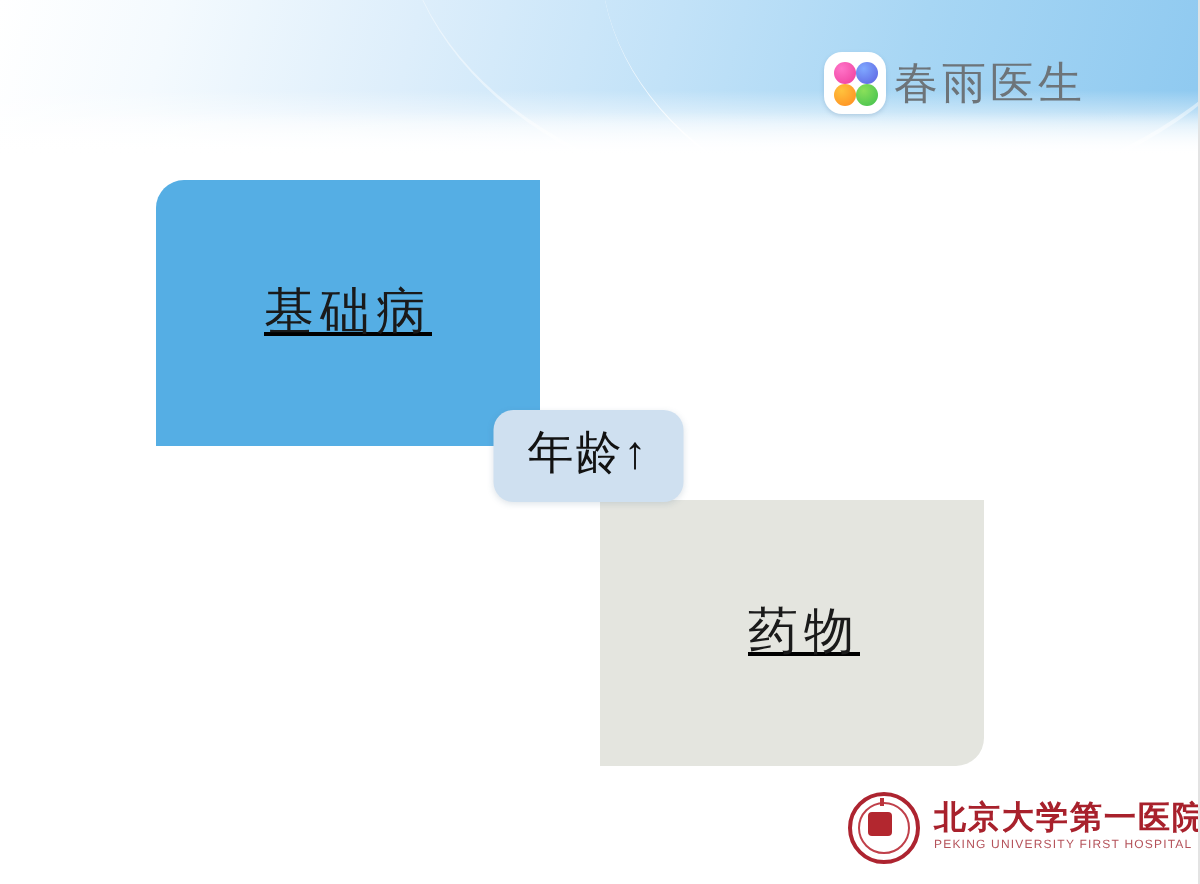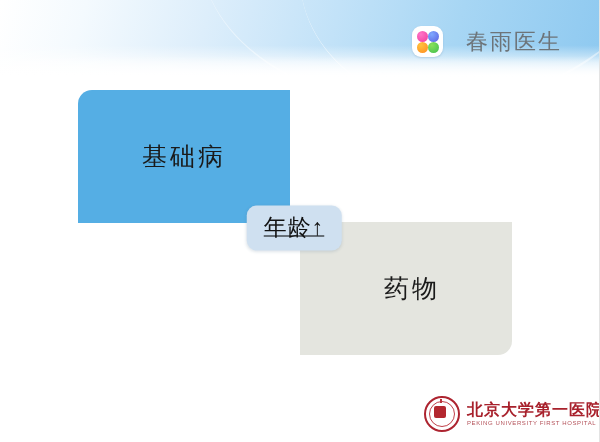--- a/index.html
+++ b/index.html
@@ -88,21 +88,21 @@
     line-height: 1;
   }
 
   
   .brand {
     position: absolute;
     left: 412px;
     top: 26px;
     display: flex;
     align-items: center;
-    gap: 23px;
+    gap: 4px;
   }
   .brand-logo {
     position: relative;
     width: 31px;
     height: 31px;
     border-radius: 9px;
     background: #ffffff;
     box-shadow: 0 1px 2px rgba(90,130,170,0.28);
     flex: 0 0 auto;
   }
@@ -127,49 +127,49 @@
   
   .matrix {
     position: absolute;
     left: 78px;
     top: 90px;
     width: 432px;
     height: 276px;
   }
   .quad {
     position: absolute;
-    width: 212px;
+    width: 192px;
     height: 133px;
     display: flex;
     align-items: center;
     justify-content: center;
     box-sizing: border-box;
+    text-decoration: underline;
   }
   .quad-label {
     font-size: 25px;
     color: #1a1a1a;
     letter-spacing: 3px;
     line-height: 1;
   }
   .quad.tl { left: 0;     top: 0;     background: #55aee4; border-radius: 14px 0 0 0; }
   .quad.tr { left: 222px; top: 0;     background: #8edcbb; border-radius: 0 14px 0 0; }
   .quad.bl { left: 0;     top: 143px; background: #cfdfbe; border-radius: 0 0 0 14px; }
-  .quad.br { left: 222px; top: 132px; background: #e4e5df; border-radius: 0 0 14px 0; padding-left: 12px; }
+  .quad.br { left: 222px; top: 160px; background: #e4e5df; border-radius: 0 0 14px 0; padding-left: 12px; }
 
   .center-badge {
     position: absolute;
     left: 50%;
     top: 50%;
     transform: translate(-50%, -50%);
     background: #cfe0f0;
     border-radius: 10px;
     padding: 10px 17px 12px 17px;
     box-shadow: 0 1px 3px rgba(80,110,140,0.18);
     z-index: 5;
-    text-decoration: underline;
   }
   .center-badge-text {
     font-size: 23px;
     color: #121212;
     letter-spacing: 1px;
     line-height: 1;
     white-space: nowrap;
   }
 
   

